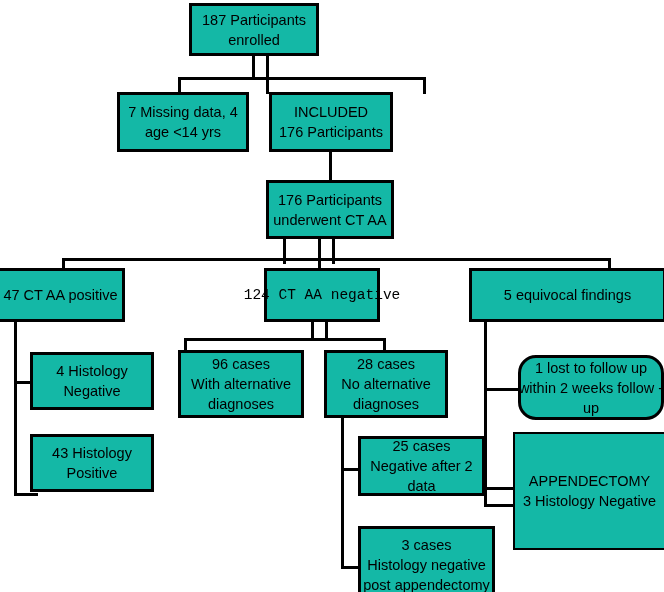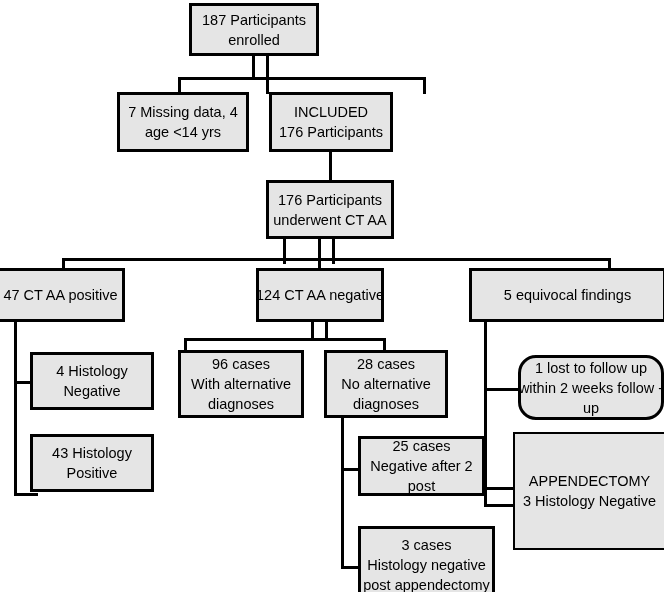--- a/index.html
+++ b/index.html
@@ -15,21 +15,21 @@
     position: relative;
     width: 664px;
     height: 592px;
     background: #ffffff;
     overflow: hidden;
   }
   .box {
     position: absolute;
     box-sizing: border-box;
     border: 3px solid #000000;
-    background: #e5e5e5;
+    background: #14b8a6;
     display: flex;
     flex-direction: column;
     align-items: center;
     justify-content: center;
     text-align: center;
     color: #000000;
     font-size: 14.5px;
     line-height: 1.38;
     z-index: 3;
     padding: 2px 4px;
@@ -114,21 +114,21 @@
 
   <div class="box" style="left:266px; top:180px; width:128px; height:59px;">
     <span class="ln">176 Participants</span>
     <span class="ln">underwent CT AA</span>
   </div>
 
   <div class="box" style="left:-4px; top:268px; width:129px; height:54px;">
     <span class="ln">47 CT AA positive</span>
   </div>
 
-  <div class="box" style="left:256px; top:268px; width:128px; height:54px;">
+  <div class="box" style="left:264px; top:268px; width:116px; height:54px;font-family:Liberation Mono, monospace;">
     <span class="ln">124 CT AA negative</span>
   </div>
 
   <div class="box" style="left:469px; top:268px; width:197px; height:54px;">
     <span class="ln">5 equivocal findings</span>
   </div>
 
   <div class="box" style="left:30px; top:352px; width:124px; height:58px;">
     <span class="ln">4 Histology</span>
     <span class="ln">Negative</span>
@@ -147,21 +147,21 @@
 
   <div class="box" style="left:324px; top:350px; width:124px; height:68px;">
     <span class="ln">28 cases</span>
     <span class="ln">No alternative</span>
     <span class="ln">diagnoses</span>
   </div>
 
   <div class="box" style="left:358px; top:436px; width:127px; height:60px;">
     <span class="ln">25 cases</span>
     <span class="ln">Negative after 2</span>
-    <span class="ln">post</span>
+    <span class="ln">data</span>
   </div>
 
   <div class="box" style="left:358px; top:526px; width:137px; height:78px;">
     <span class="ln">3 cases</span>
     <span class="ln">Histology negative</span>
     <span class="ln">post appendectomy</span>
   </div>
 
   <div class="box" style="left:518px; top:355px; width:146px; height:65px;border-radius:18px;">
     <span class="ln">1 lost to follow up</span>

